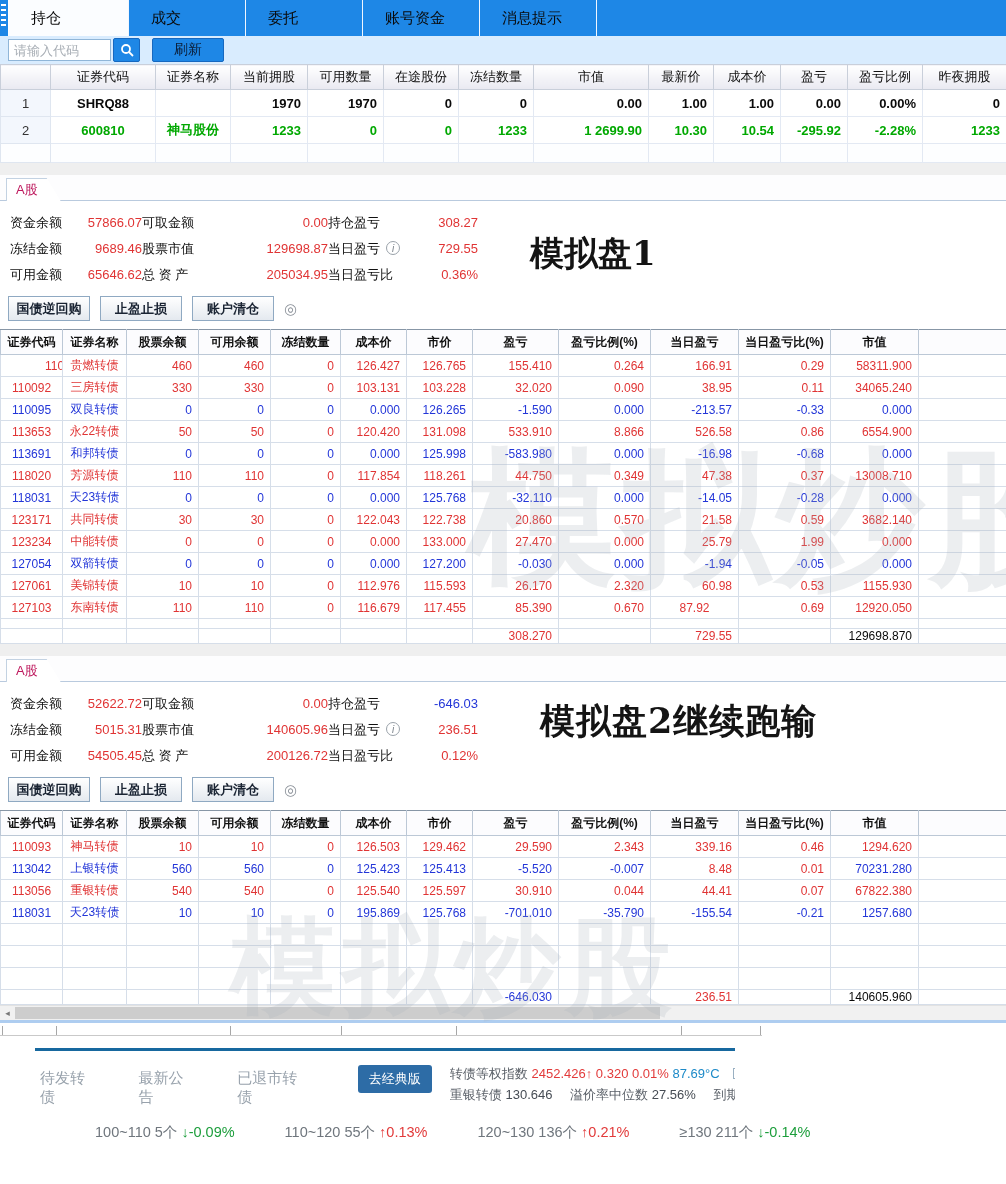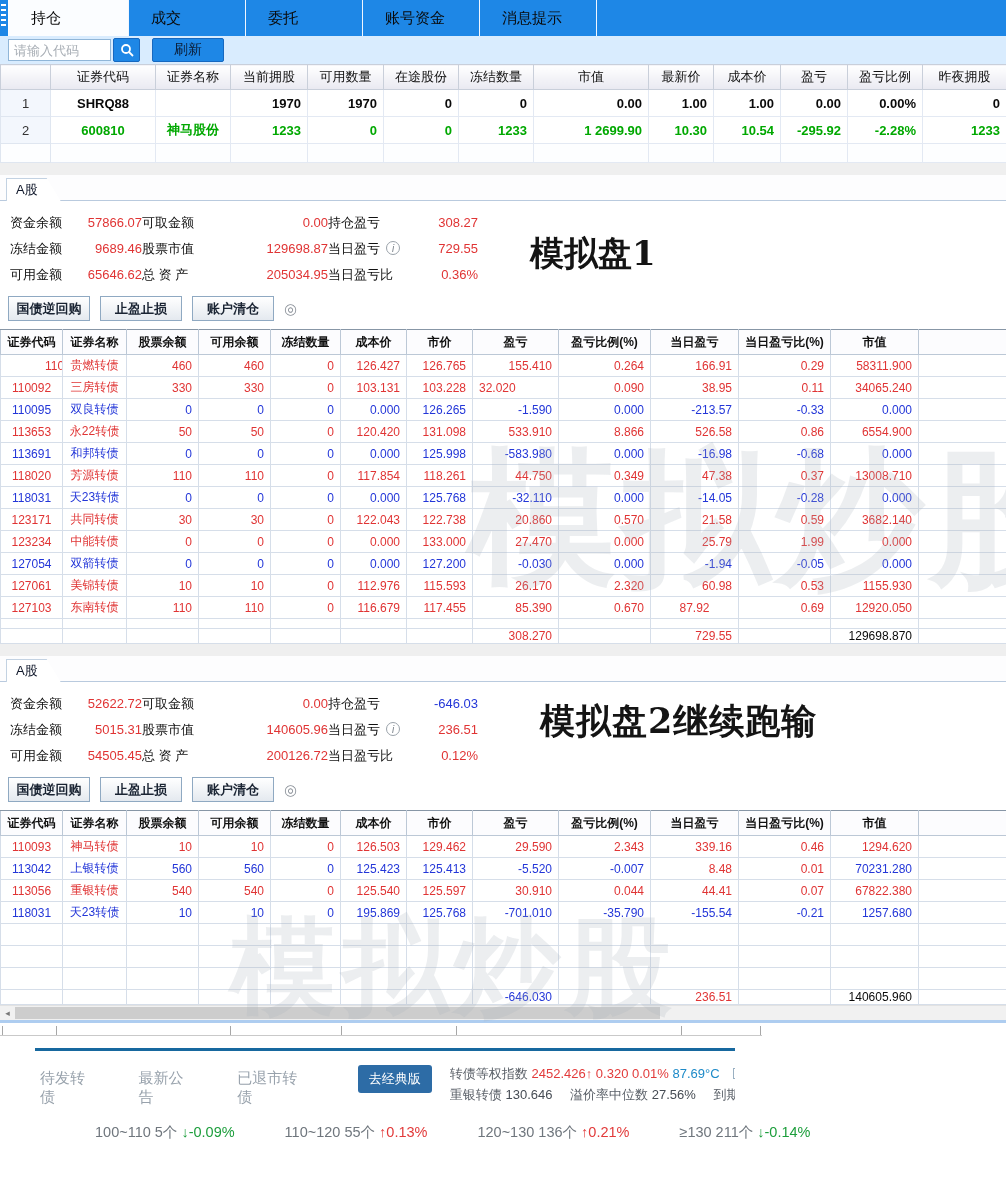--- a/index.html
+++ b/index.html
@@ -35,21 +35,21 @@
   .ck { color:#0a0a0a; } .cg { color:#00a800; } .cr { color:#e03434; } .cb { color:#2336d8; }
 
   
   .gap { height:12px; background:#efefef; }
 
   
   .panel { position:relative; background:#fff; }
   .tabrow { height:26px; border-bottom:1px solid #b9cade; background:#fdfdfe; }
   .atab { display:inline-block; margin-left:6px; margin-top:3px; height:23px; line-height:22px;
           padding:0 22px 0 9px; background:#fff; border:1px solid #c3d2e2; border-bottom:none;
-          color:#0f172a; font-size:13px; clip-path:polygon(0 0, calc(100% - 14px) 0, 100% 100%, 0 100%); cursor:pointer; }
+          color:#be185d; font-size:13px; clip-path:polygon(0 0, calc(100% - 14px) 0, 100% 100%, 0 100%); cursor:pointer; }
   .summary { display:grid; grid-template-columns:60px 72px 64px 122px 98px 52px; padding:9px 0 4px 10px; }
   .summary .lab { font-size:13px; color:#111; height:26px; line-height:26px; }
   .summary .val { font-size:13px; height:26px; line-height:26px; text-align:right; }
   .info-icon { display:inline-block; width:14px; height:14px; line-height:13px; text-align:center;
                border:1px solid #9aa2aa; border-radius:50%; color:#7a828a; font-size:10px; font-style:italic;
                margin-left:6px; vertical-align:1px; cursor:pointer; }
   .annotation { position:absolute; font-family:"DejaVu Serif","Liberation Serif",serif; font-weight:700; color:#141414; }
   #acc0 .annotation { left:530px; top:56px; font-size:34px; }
   #acc1 .annotation { left:540px; top:42px; font-size:35px; letter-spacing:1px; }
   .btnrow { display:flex; align-items:center; gap:10px; padding:4px 0 8px 8px; }
@@ -287,21 +287,21 @@
               <td></td>
             </tr>
             <tr>
               <td class="cr" style="text-align: center;">110092</td>
               <td class="cr" style="text-align: center;">三房转债</td>
               <td class="cr" style="text-align: right;">330</td>
               <td class="cr" style="text-align: right;">330</td>
               <td class="cr" style="text-align: right;">0</td>
               <td class="cr" style="text-align: right;">103.131</td>
               <td class="cr" style="text-align: right;">103.228</td>
-              <td class="cr" style="">32.020</td>
+              <td class="cr" style="text-align: right;">32.020</td>
               <td class="cr" style="text-align: right;">0.090</td>
               <td class="cr" style="text-align: right;">38.95</td>
               <td class="cr" style="text-align: right;">0.11</td>
               <td class="cr" style="text-align: right;">34065.240</td>
               <td></td>
             </tr>
             <tr>
               <td class="cb" style="text-align: center;">110095</td>
               <td class="cb" style="text-align: center;">双良转债</td>
               <td class="cb" style="text-align: right;">0</td>

